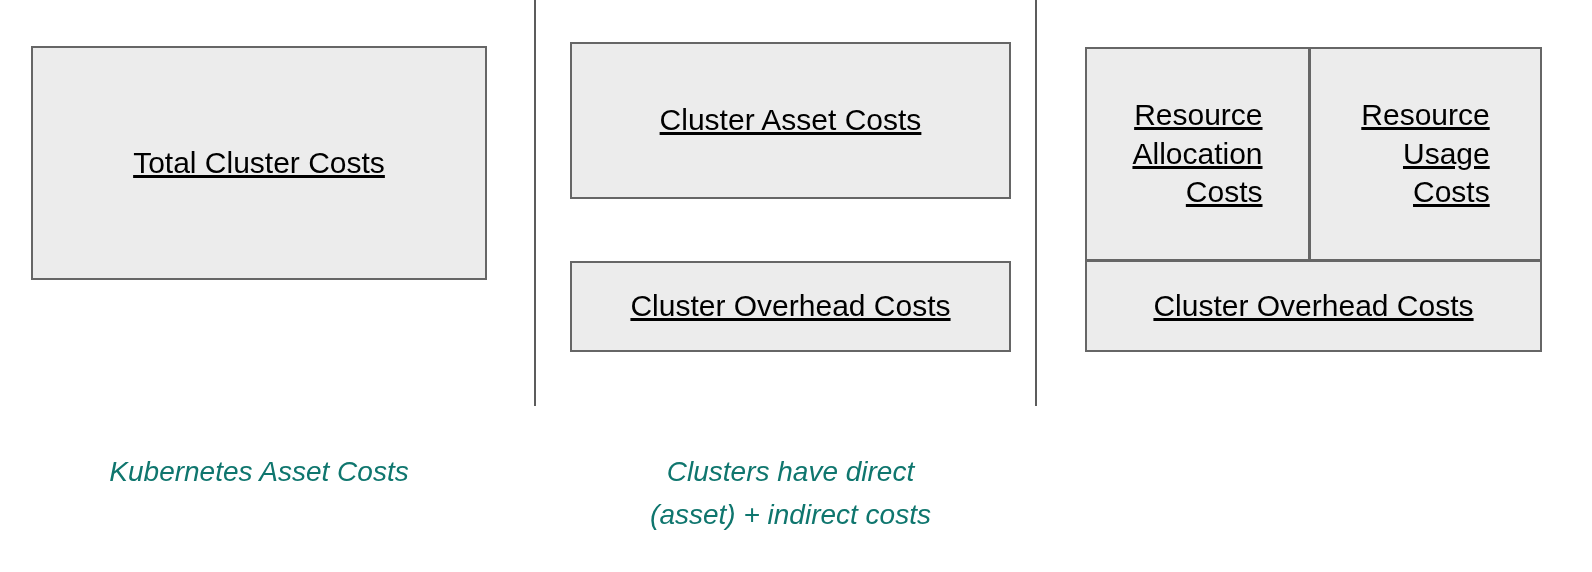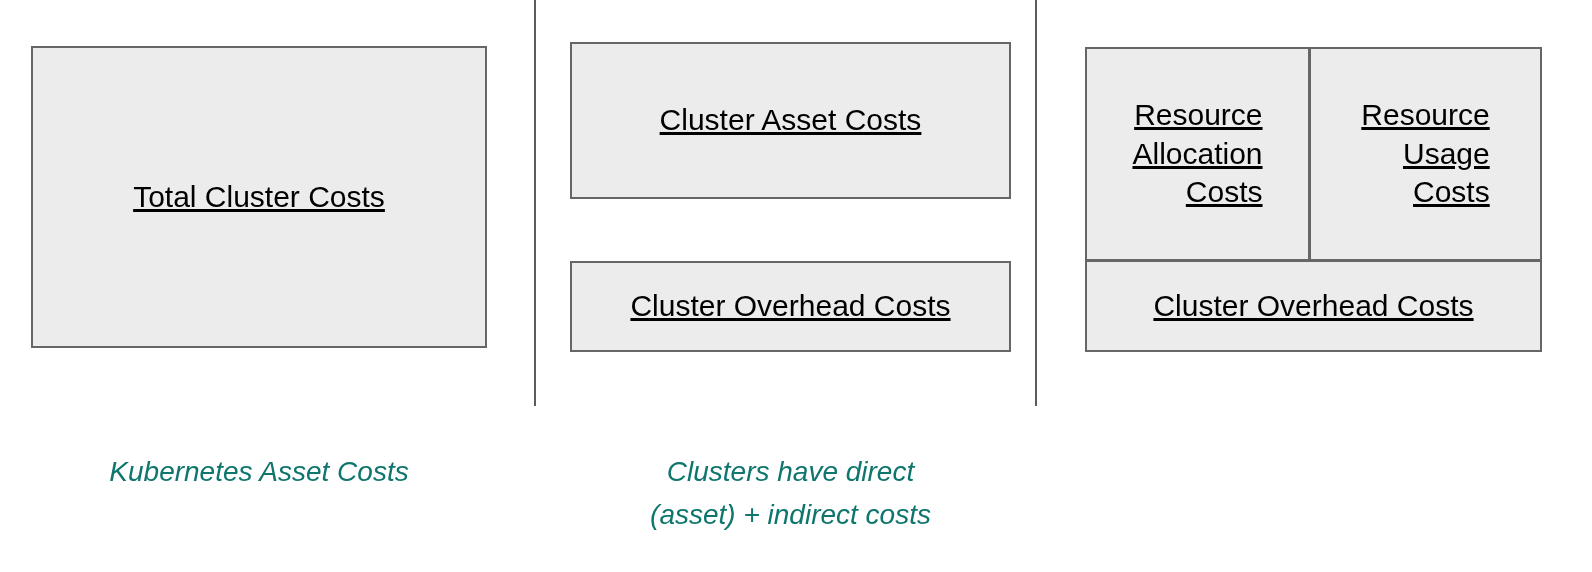--- a/index.html
+++ b/index.html
@@ -45,21 +45,21 @@
     font-size: 30px;
     line-height: 1.28;
     color: #000000;
     white-space: pre-line;
     text-decoration: underline;
   }
 
   
   .box-total {
     left: 31px;  top: 46px;
-    width: 456px; height: 302px;
+    width: 456px; height: 234px;
   }
 
   
   .box-asset {
     left: 570px; top: 42px;
     width: 441px; height: 157px;
   }
   .box-overhead-2 {
     left: 570px; top: 261px;
     width: 441px; height: 91px;

